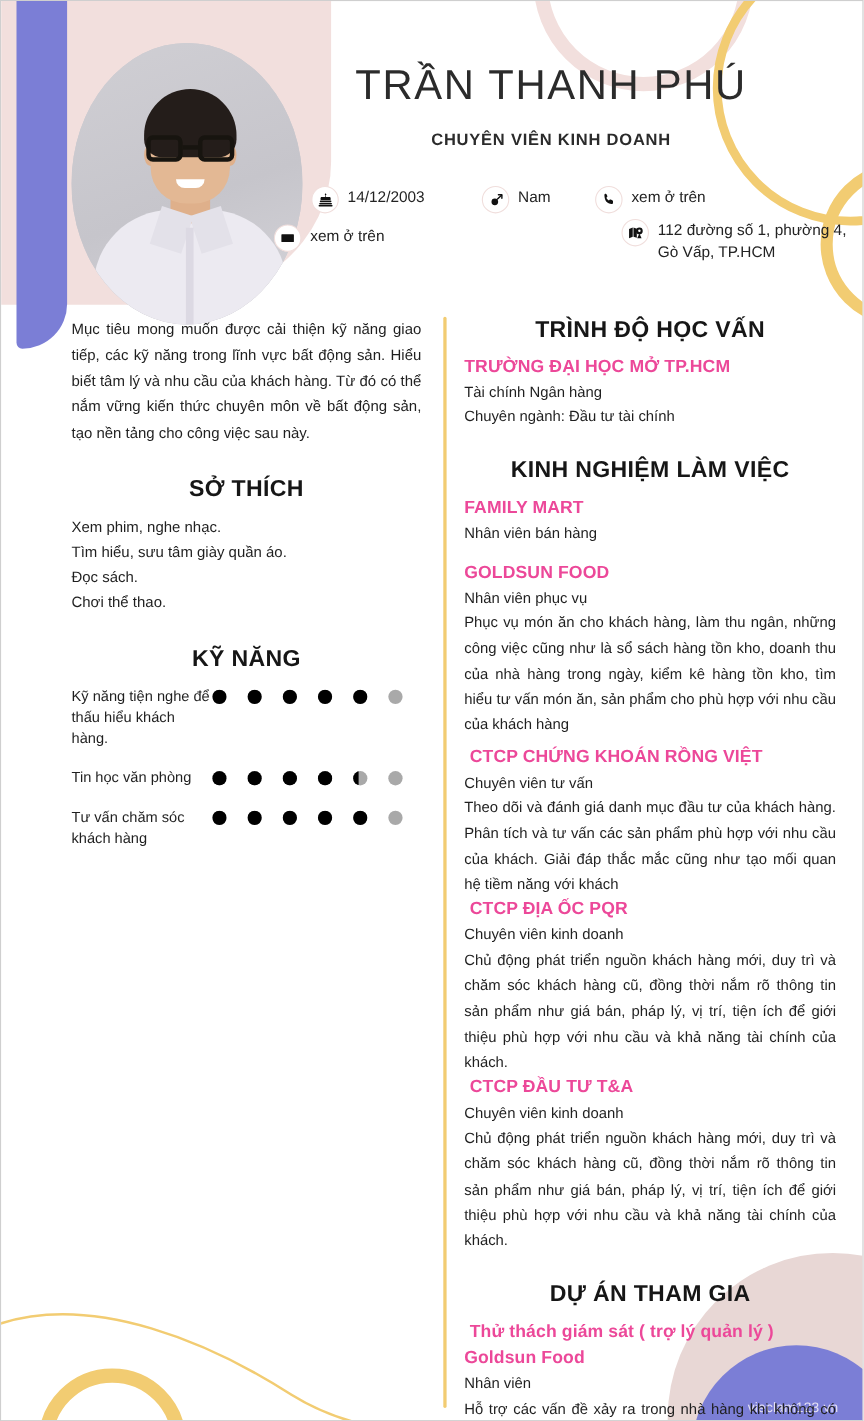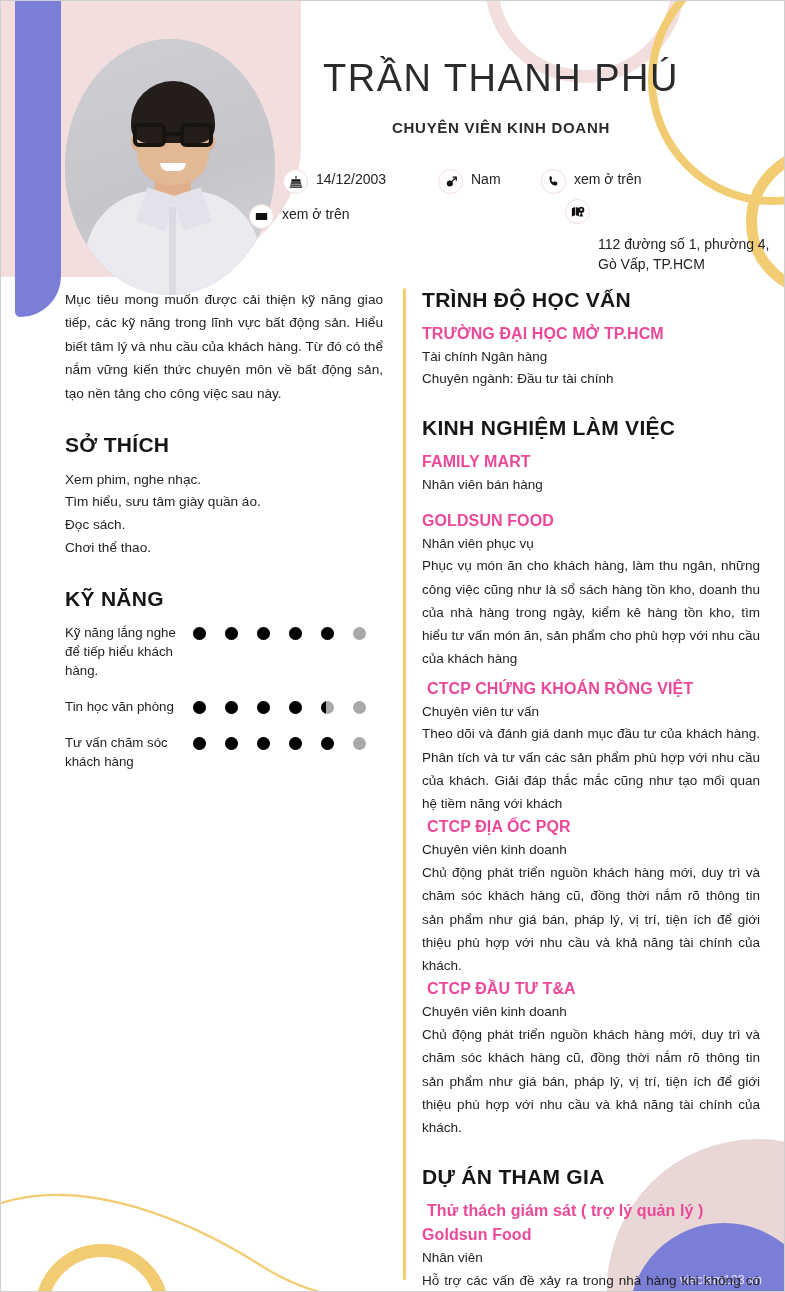--- a/index.html
+++ b/index.html
@@ -156,21 +156,21 @@
     display: flex; align-items: center; justify-content: center;
     background: #fff;
   }
   .ic svg { display: block; }
 
   #c-dob  { left: 282px; top: 168px; }
   #c-sex  { left: 437px; top: 168px; }
   #c-tel  { left: 540px; top: 168px; }
   #c-mail { left: 248px; top: 203px; }
   #c-addr { left: 564px; top: 198px; width: 212px; }
-  #c-addr .ctext { width: 180px; margin-top: 35px; }
+  #c-addr .ctext { width: 180px; }
 
   
   #left-col {
     position: absolute;
     left: 64px; top: 287px;
     width: 318px;
   }
   #right-col {
     position: absolute;
     left: 421px; top: 287px;
@@ -184,20 +184,21 @@
     text-align: justify;
     text-justify: inter-word;
   }
 
   h2.sec {
     font-size: 21px;
     font-weight: 700;
     letter-spacing: .3px;
     color: #161616;
     margin: 26px 0 10px;
+    text-align: center;
   }
   #left-col h2.sec { margin: 28px 0 12px; }
 
   .hobby-list { font-size: 13.6px; line-height: 1.66; color: #1f1f1f; }
 
   .skill {
     display: flex;
     align-items: flex-start;
     margin-bottom: 16px;
   }
@@ -359,21 +360,21 @@
     <div class="hobby-list">
       <div>Xem phim, nghe nhạc.</div>
       <div>Tìm hiểu, sưu tâm giày quần áo.</div>
       <div>Đọc sách.</div>
       <div>Chơi thể thao.</div>
     </div>
 
     <h2 class="sec">KỸ NĂNG</h2>
     <div id="skills-container">
         <div class="skill">
-          <div class="sk-label">Kỹ năng lắng nghe để tiếp hiểu khách hàng.</div>
+          <div class="sk-label">Kỹ năng tiện nghe để thấu hiểu khách hàng.</div>
           <div class="sk-dots">
             <span class="dot">
               <span class="fill" style="width: 100%;"></span>
             </span>
             <span class="dot">
               <span class="fill" style="width: 100%;"></span>
             </span>
             <span class="dot">
               <span class="fill" style="width: 100%;"></span>
             </span>

